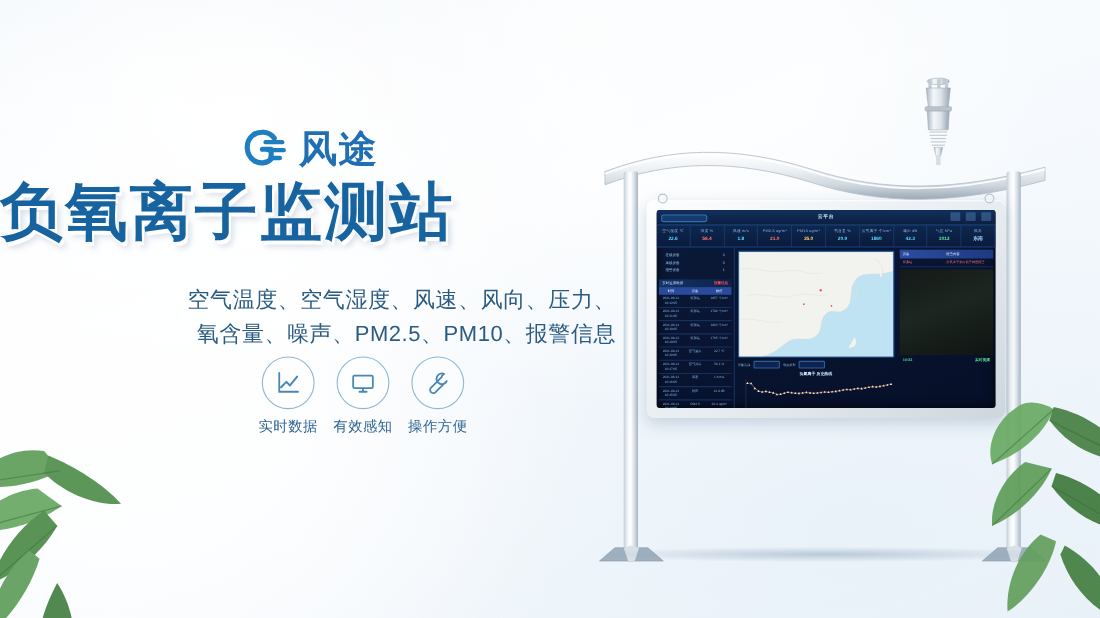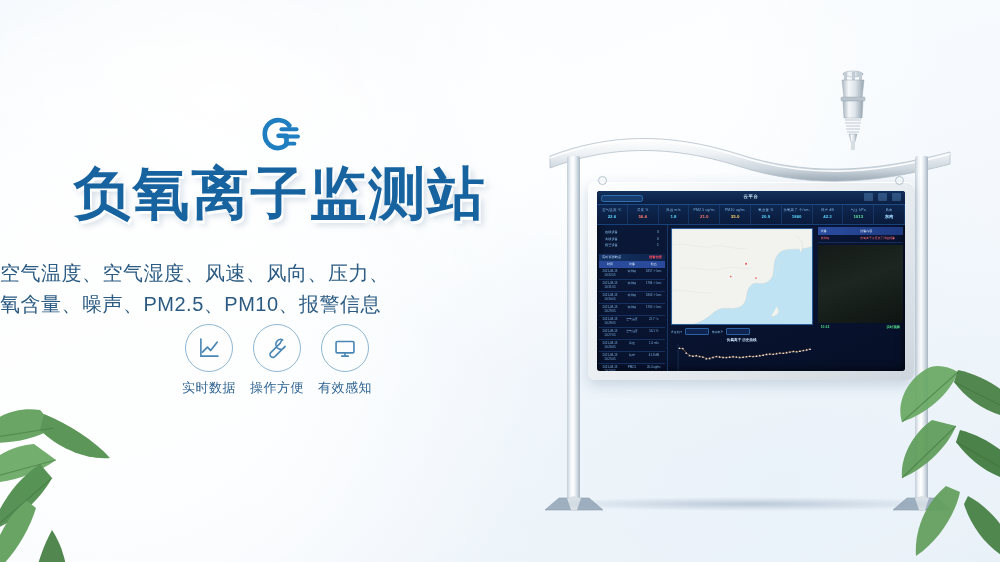--- a/index.html
+++ b/index.html
@@ -21,31 +21,31 @@
     pointer-events:none;}
 
   
   .left{position:absolute;left:0;top:0;width:560px;height:562px;}
   .logo-row{position:absolute;left:0;right:0;top:112px;display:flex;
     align-items:center;justify-content:center;gap:9px;}
   .logo-mark{width:46px;height:46px;flex:0 0 auto;}
   .logo-text{font-size:35px;font-weight:bold;color:#1f6fb2;letter-spacing:1px;
     line-height:1;font-family:"Liberation Sans","DejaVu Sans",sans-serif;}
 
-  .title{position:absolute;left:0;right:0;top:163px;text-align:center;
+  .title{position:absolute;left:0;right:0;top:163px;
     font-size:57px;font-weight:bold;color:#17639f;letter-spacing:2px;
     line-height:1.08;
     text-shadow:2px 3px 0 rgba(255,255,255,.95), 4px 5px 6px rgba(120,150,175,.33);}
 
-  .subtitle{position:absolute;left:0;right:0;top:258px;text-align:left;
+  .subtitle{position:absolute;left:0;right:0;top:258px;text-align:right;
     font-size:20px;color:#2b5b82;line-height:1.55;letter-spacing:.5px;}
   .subtitle div{white-space:nowrap;}
 
   .features{position:absolute;left:175px;top:324px;width:310px;
-    display:flex;justify-content:flex-start;}
+    display:flex;justify-content:center;}
   .feature{width:68px;text-align:center;}
   .fcircle{width:46px;height:46px;margin:0 auto;border-radius:50%;
     border:1.6px solid #8fb6d2;display:flex;align-items:center;justify-content:center;
     background:rgba(255,255,255,.35);}
   .flabel{margin-top:7px;font-size:13px;color:#2f6391;letter-spacing:.5px;white-space:nowrap;}
 
   
   .kiosk{position:absolute;left:520px;top:60px;width:460px;height:480px;}
 
   .canopy{position:absolute;left:28px;top:68px;width:404px;height:60px;}
@@ -136,20 +136,21 @@
 
   <div class="left">
 
     <div class="logo-row">
       <svg class="logo-mark" viewBox="0 0 64 64">
         <path d="M45 19 C39 10, 25 9, 17 16 C8 24, 9 40, 19 47 C26 52, 36 51, 41 45 L41 33 L30 33" fill="none" stroke="#1f7ec0" stroke-width="6.5" stroke-linecap="round" stroke-linejoin="round"></path>
         <path d="M34 24 L55 24" stroke="#1f7ec0" stroke-width="5.5" stroke-linecap="round"></path>
         <path d="M37 34 L57 34" stroke="#1f7ec0" stroke-width="5.5" stroke-linecap="round"></path>
         <path d="M40 44 L52 44" stroke="#1f7ec0" stroke-width="5.5" stroke-linecap="round"></path>
       </svg>
+      <span class="logo-text">风途</span>
     </div>
 
     <div class="title">负氧离子监测站</div>
 
     <div class="subtitle">
       <div>空气温度、空气湿度、风速、风向、压力、</div>
       <div>氧含量、噪声、PM2.5、PM10、报警信息</div>
     </div>
 
     <div class="features">
@@ -161,35 +162,35 @@
             <path d="M8 21 L14 15 L18 19 L26 9" fill="none" stroke="#4a86b4" stroke-width="2.2" stroke-linecap="round" stroke-linejoin="round"></path>
           </svg>
         </div>
         <div class="flabel">实时数据</div>
       </div>
 
 
       <div class="feature">
         <div class="fcircle">
           <svg width="26" height="26" viewBox="0 0 32 32">
-            <path d="M23 6 A6 6 0 1 0 26 14 L14 26 A3 3 0 0 1 8 22 L20 10 A6 6 0 0 1 23 6 Z" fill="none" stroke="#4a86b4" stroke-width="2" stroke-linejoin="round"></path>
-          </svg>
-        </div>
-        <div class="flabel">操作方便</div>
-      </div>
-
-      <div class="feature">
-        <div class="fcircle">
-          <svg width="26" height="26" viewBox="0 0 32 32">
             <rect x="5" y="8" width="22" height="14" rx="1.5" fill="none" stroke="#4a86b4" stroke-width="2"></rect>
             <path d="M12 26 L20 26" stroke="#4a86b4" stroke-width="2" stroke-linecap="round"></path>
             <path d="M16 22 L16 26" stroke="#4a86b4" stroke-width="2"></path>
           </svg>
         </div>
         <div class="flabel">有效感知</div>
+      </div>
+
+      <div class="feature">
+        <div class="fcircle">
+          <svg width="26" height="26" viewBox="0 0 32 32">
+            <path d="M23 6 A6 6 0 1 0 26 14 L14 26 A3 3 0 0 1 8 22 L20 10 A6 6 0 0 1 23 6 Z" fill="none" stroke="#4a86b4" stroke-width="2" stroke-linejoin="round"></path>
+          </svg>
+        </div>
+        <div class="flabel">操作方便</div>
       </div>
 
     </div>
   </div>
 
   <div class="kiosk">
 
     <svg class="canopy" viewBox="0 0 404 60" preserveAspectRatio="none">
       <defs>
         <linearGradient id="cg" x1="0" y1="0" x2="0" y2="1">

